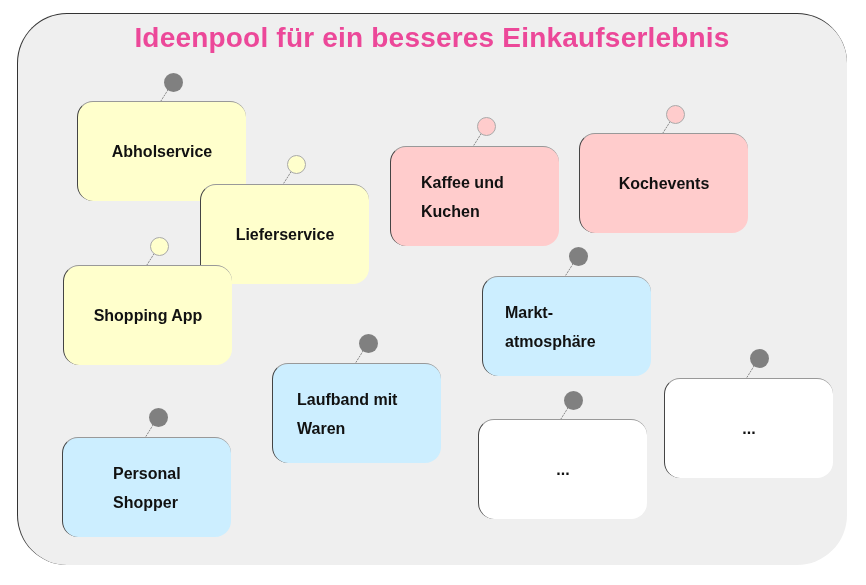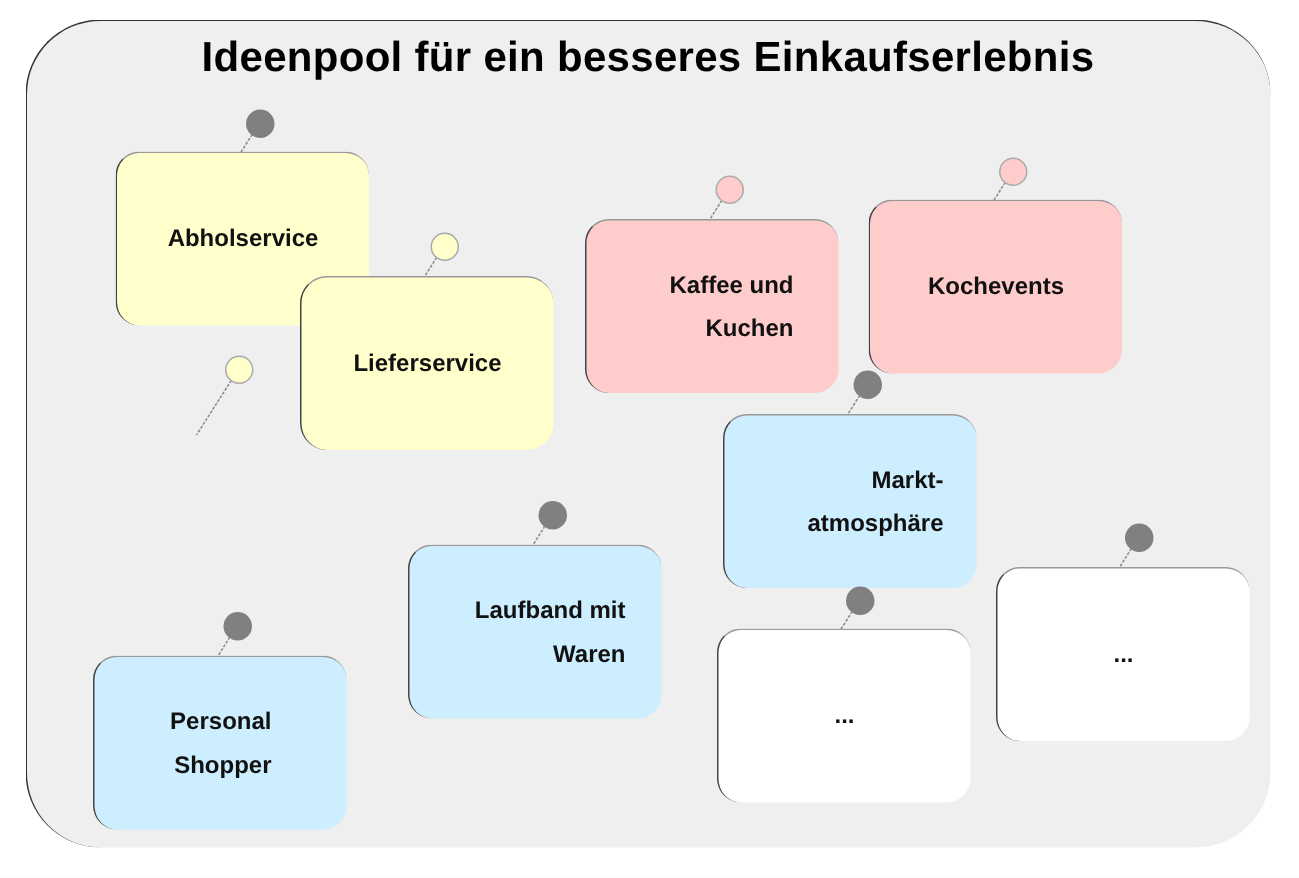--- a/index.html
+++ b/index.html
@@ -29,35 +29,35 @@
     box-sizing: border-box;
   }
   .pool-title {
     position: absolute;
     left: 17px;
     top: 22px;
     width: 830px;
     text-align: center;
     font-size: 28px;
     font-weight: bold;
-    color: #000000;
+    color: #ec4899;
     letter-spacing: 0.2px;
   }
   .note {
     position: absolute;
     width: 169px;
-    height: 116px;
+    height: 100px;
     border-radius: 16px;
     box-sizing: border-box;
     border-top: 1.5px solid #999;
     border-left: 1.5px solid #444;
     display: flex;
     align-items: center;
     justify-content: center;
-    text-align: right;
+    text-align: left;
     font-size: 16px;
     font-weight: bold;
     color: #111;
     line-height: 29px;
     padding: 0 12px;
   }
   .note.yellow { background: #ffffcc; }
   .note.red    { background: #ffcccc; }
   .note.blue   { background: #cceeff; }
   .note.white  { background: #ffffff; }
@@ -97,24 +97,27 @@
     <line x1="368" y1="343" x2="340" y2="388" stroke="#888" stroke-width="1" stroke-dasharray="2,1"></line>
     <line x1="158" y1="417" x2="130" y2="462" stroke="#888" stroke-width="1" stroke-dasharray="2,1"></line>
     <line x1="573" y1="400" x2="545" y2="444" stroke="#888" stroke-width="1" stroke-dasharray="2,1"></line>
     <line x1="759" y1="358" x2="731" y2="403" stroke="#888" stroke-width="1" stroke-dasharray="2,1"></line>
   </svg>
 
   <div class="note yellow" style="left:77px;top:101px;">
     <span>Abholservice</span>
   </div>
 
-  <div class="note yellow" style="left:200px;top:184px;border-radius:18px;">
+  <div class="note yellow" style="left:200px;top:184px;">
     <span>Lieferservice</span>
   </div>
 
+  <div class="note yellow" style="left:63px;top:265px;">
+    <span>Shopping App</span>
+  </div>
 
   <div class="note red" style="left:579px;top:133px;">
     <span>Kochevents</span>
   </div>
 
   <div class="note red" style="left:390px;top:146px;padding:0 30px;">
     <span>Kaffee und Kuchen</span>
   </div>
 
   <div class="note blue" style="left:272px;top:363px;padding:0 24px;">

